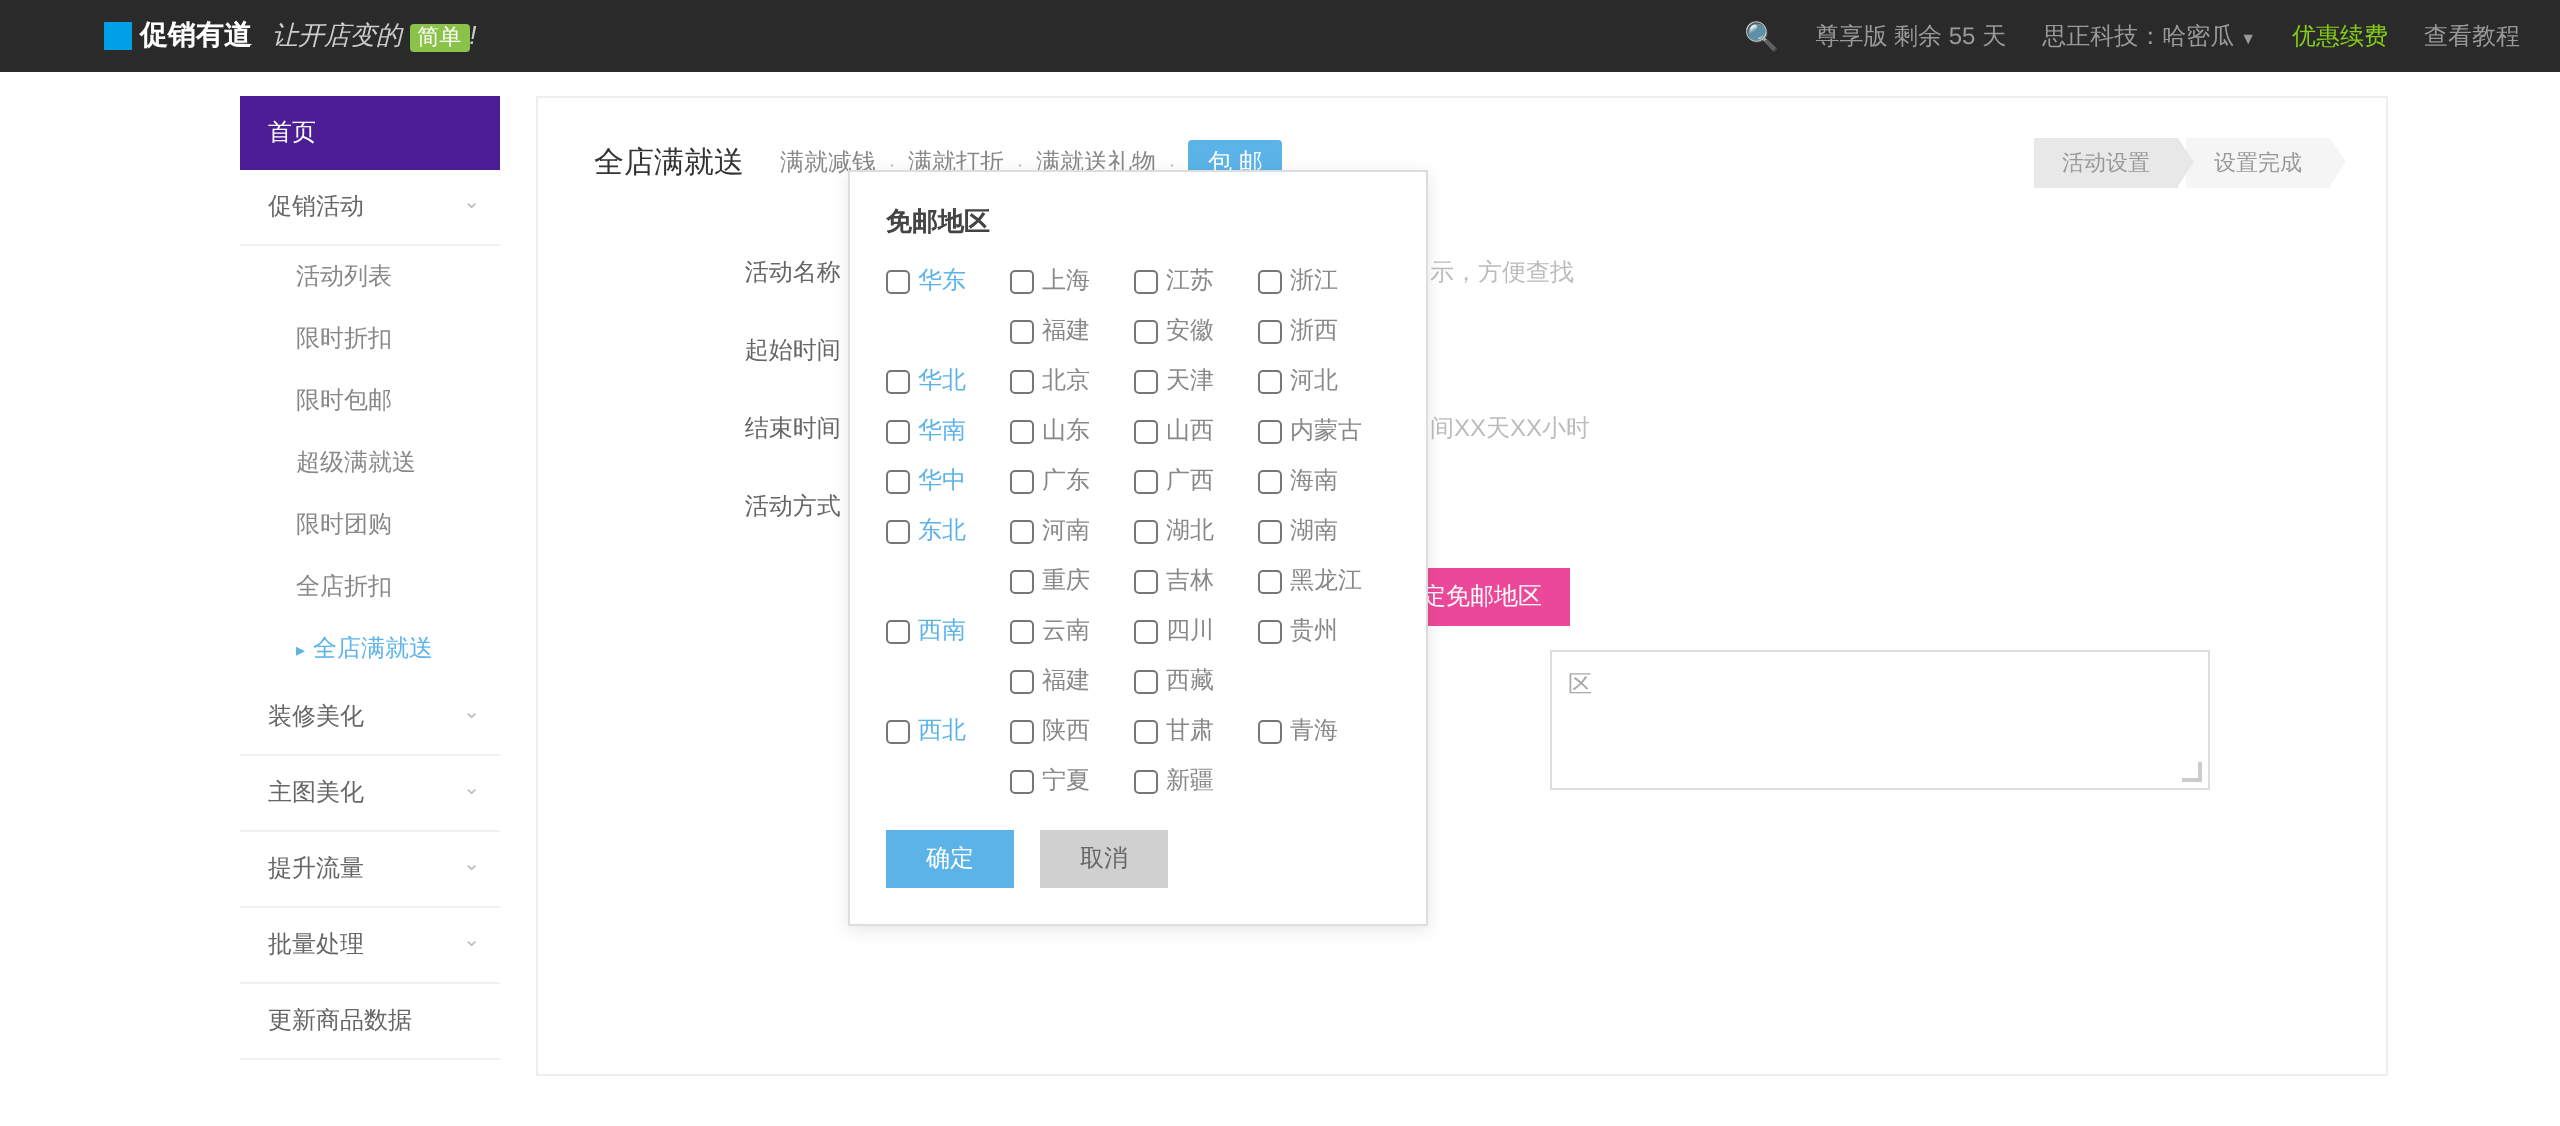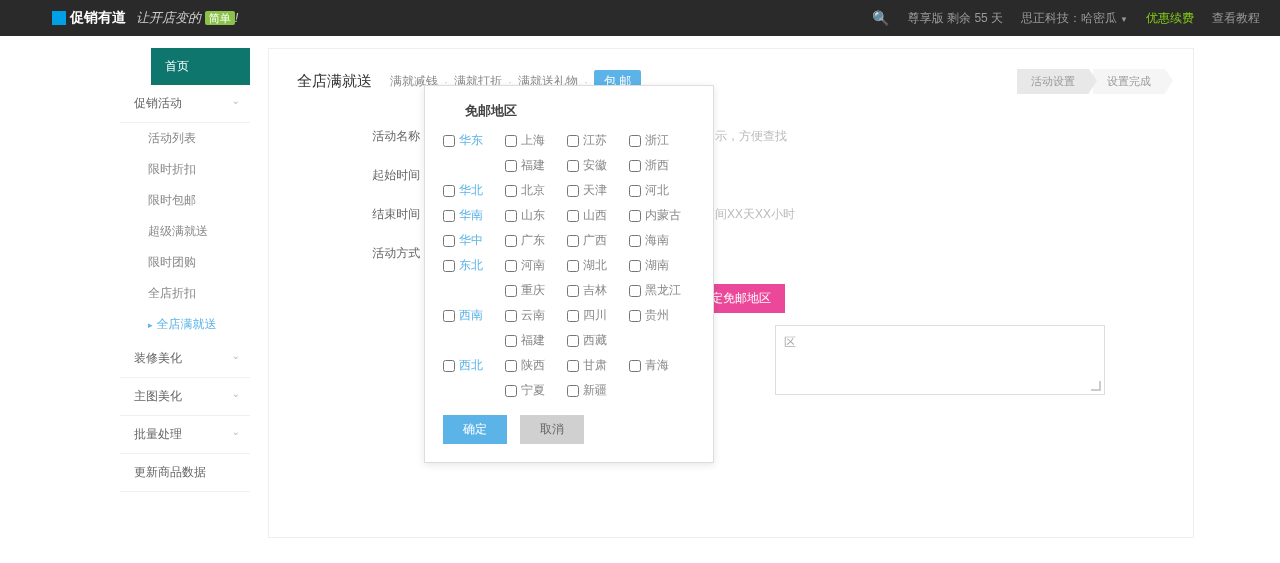--- a/index.html
+++ b/index.html
@@ -14,21 +14,21 @@
     .topbar-right { margin-left: auto; display: flex; align-items: center; gap: 18px; }
     .search-icon { color: #999; font-size: 14px; }
     .top-link { color: #999; cursor: pointer; }
     .top-link.green { color: #84cc16; }
     .dropdown-arrow { font-size: 8px; margin-left: 3px; }
     
     .container { display: flex; max-width: 1040px; margin: 0 auto; padding-top: 12px; gap: 18px; }
     
     .sidebar { width: 130px; flex-shrink: 0; }
     .sidebar-item { padding: 10px 14px; color: #666; cursor: pointer; position: relative; border-bottom: 1px solid #f0f0f0; }
-    .sidebar-item.home { background: #0f766e; color: #fff; border-bottom: none; margin-left: 31px; }
+    .sidebar-item.home { background: #4c1d95; color: #fff; border-bottom: none; }
     .sidebar-item.expandable::after { content: "⌄"; position: absolute; right: 10px; color: #bbb; font-size: 10px; }
     .sidebar-subitem { padding: 7px 14px 7px 28px; color: #888; cursor: pointer; font-size: 12px; }
     .sidebar-subitem.active { color: #5bb3e8; }
     .sidebar-subitem.active::before { content: "▸"; margin-right: 4px; font-size: 9px; }
     
     .main { flex: 1; background: #fff; border: 1px solid #eee; padding: 20px 28px; min-height: 490px; position: relative; }
     .page-header { display: flex; align-items: center; margin-bottom: 24px; }
     .page-title { font-size: 15px; color: #333; margin-right: 18px; }
     .sub-tabs { display: flex; align-items: center; gap: 6px; font-size: 12px; color: #888; }
     .sub-tab { cursor: pointer; }
@@ -42,21 +42,21 @@
     
     .form-area { padding: 10px 60px; }
     .form-row { display: flex; align-items: center; margin-bottom: 22px; color: #666; }
     .form-label { width: 70px; text-align: right; margin-right: 8px; }
     .form-hint { color: #bbb; margin-left: 10px; }
     .region-btn { background: #ec4899; color: #fff; padding: 6px 14px; border: none; cursor: pointer; font-size: 12px; }
     .region-box { border: 1px solid #ddd; width: 330px; height: 70px; margin-left: 78px; margin-top: -10px; padding: 8px; color: #aaa; position: relative; }
     .region-box::after { content: ""; position: absolute; right: 3px; bottom: 3px; width: 8px; height: 8px; border-right: 2px solid #ccc; border-bottom: 2px solid #ccc; }
     
     .modal { position: absolute; left: 155px; top: 36px; width: 290px; background: #fff; border: 1px solid #ddd; box-shadow: 0 2px 8px rgba(0,0,0,0.1); padding: 16px 18px 18px; z-index: 10; }
-    .modal-title { font-size: 13px; font-weight: bold; color: #444; margin-bottom: 12px; margin-left: 22px; }
+    .modal-title { font-size: 13px; font-weight: bold; color: #444; margin-bottom: 12px; }
     .modal-btns { display: flex; gap: 8px; margin-bottom: 14px; }
     .modal-btn { background: #888; color: #fff; border: none; padding: 5px 14px; cursor: pointer; font-size: 12px; }
     .region-grid { display: grid; grid-template-columns: 56px 56px 56px 56px; row-gap: 8px; column-gap: 6px; font-size: 12px; }
     .region-cell { display: flex; align-items: center; gap: 4px; }
     .region-cell input { width: 12px; height: 12px; }
     .region-cell.group label { color: #5bb3e8; }
     .region-cell label { color: #888; cursor: pointer; }
     .modal-footer { display: flex; gap: 13px; margin-top: 16px; }
     .btn-confirm { background: #5bb3e8; color: #fff; border: none; padding: 6px 20px; cursor: pointer; font-size: 12px; }
     .btn-cancel { background: #d0d0d0; color: #666; border: none; padding: 6px 20px; cursor: pointer; font-size: 12px; }
@@ -88,20 +88,21 @@
     <div class="sidebar-item expandable">促销活动</div>
     <div class="sidebar-subitem">活动列表</div>
     <div class="sidebar-subitem">限时折扣</div>
     <div class="sidebar-subitem">限时包邮</div>
     <div class="sidebar-subitem">超级满就送</div>
     <div class="sidebar-subitem">限时团购</div>
     <div class="sidebar-subitem">全店折扣</div>
     <div class="sidebar-subitem active">全店满就送</div>
     <div class="sidebar-item expandable">装修美化</div>
     <div class="sidebar-item expandable">主图美化</div>
+    <div class="sidebar-item expandable">提升流量</div>
     <div class="sidebar-item expandable">批量处理</div>
     <div class="sidebar-item">更新商品数据</div>
   </div>
 
   <div class="main">
     <div class="page-header">
       <span class="page-title">全店满就送</span>
       <div class="sub-tabs">
         <span class="sub-tab">满就减钱</span>
         <span class="dot-sep">·</span>

